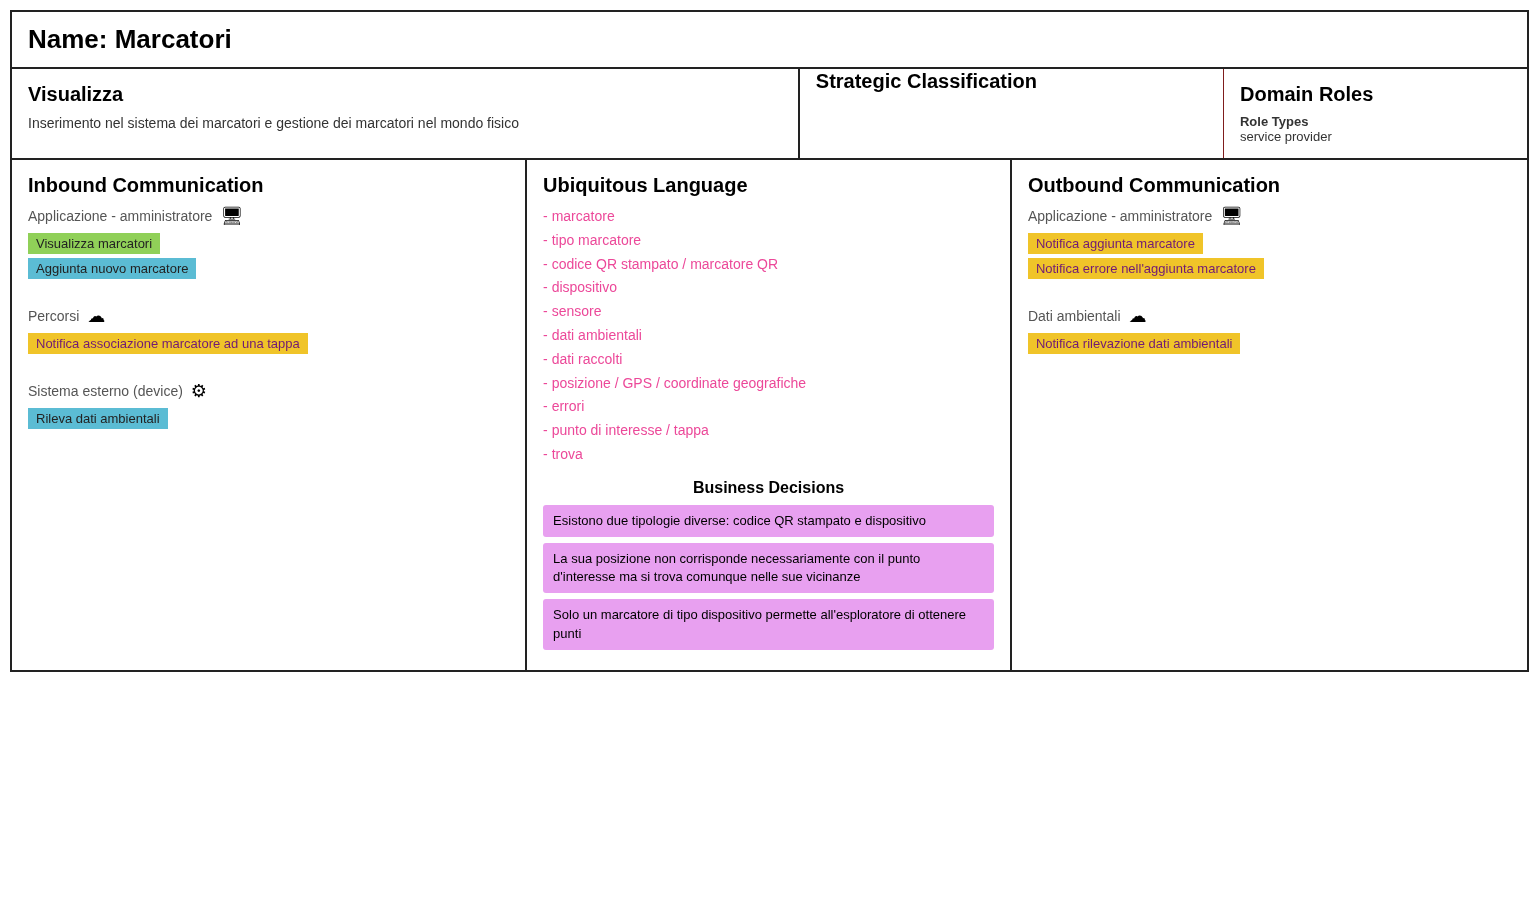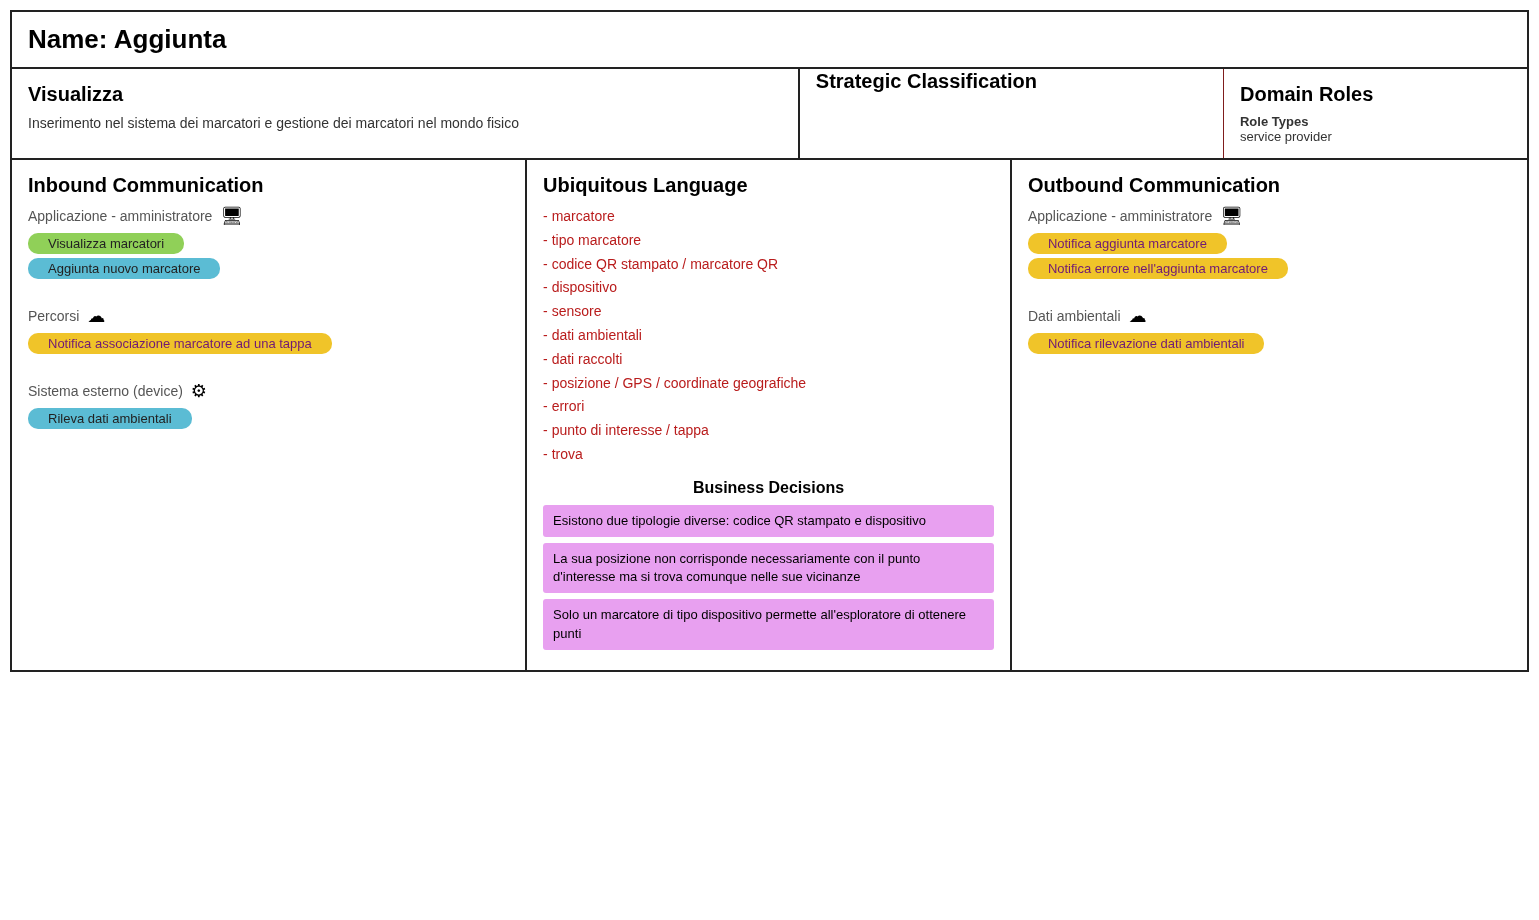--- a/index.html
+++ b/index.html
@@ -102,33 +102,33 @@
     .actor-name {
       font-size: 14px;
       color: #555;
     }
     .actor-icon {
       font-size: 18px;
     }
     
     .badge {
       display: inline-block;
-      padding: 3px 20px;
-      border-radius: 10px;
+      padding: 3px 8px;
+      border-radius: 0;
       font-size: 13px;
       margin-bottom: 4px;
       font-weight: 500;
     }
     .badge-green { background: #90d058; color: #222; }
     .badge-blue { background: #5bbcd4; color: #222; }
     .badge-yellow { background: #f0c429; color: #701a75; }
     
     .ub-list {
       font-size: 14px;
-      color: #b91c1c;
+      color: #ec4899;
       line-height: 1.7;
     }
     
     .biz-header {
       font-size: 16px;
       font-weight: bold;
       text-align: center;
       margin: 12px 0 8px 0;
     }
     .biz-decision {
@@ -139,21 +139,21 @@
       margin-bottom: 6px;
       line-height: 1.4;
     }
   </style>
 </head>
 <body>
 
 <div class="outer-border">
 
   <div class="title-row">
-    <h1>Name: Aggiunta</h1>
+    <h1>Name: Marcatori</h1>
   </div>
 
   <div class="top-section">
 
     <div class="description-col">
       <div class="section-header">Visualizza</div>
       <div class="section-text">Inserimento nel sistema dei marcatori e gestione dei marcatori nel mondo fisico</div>
     </div>
 
     <div class="strategic-col">

